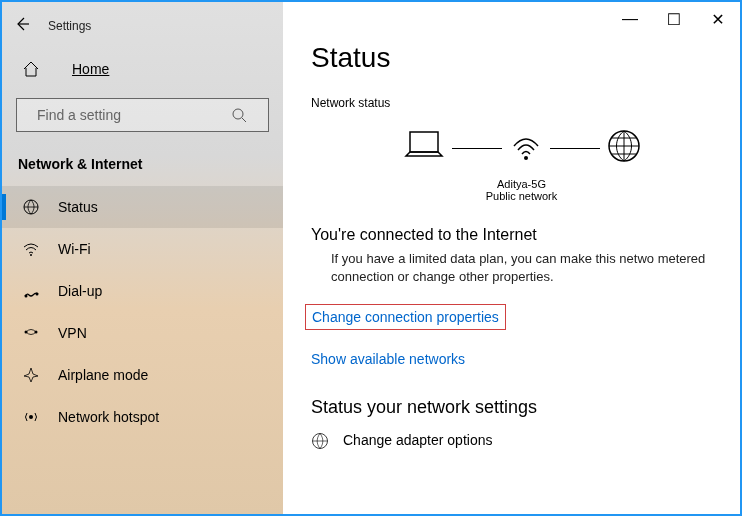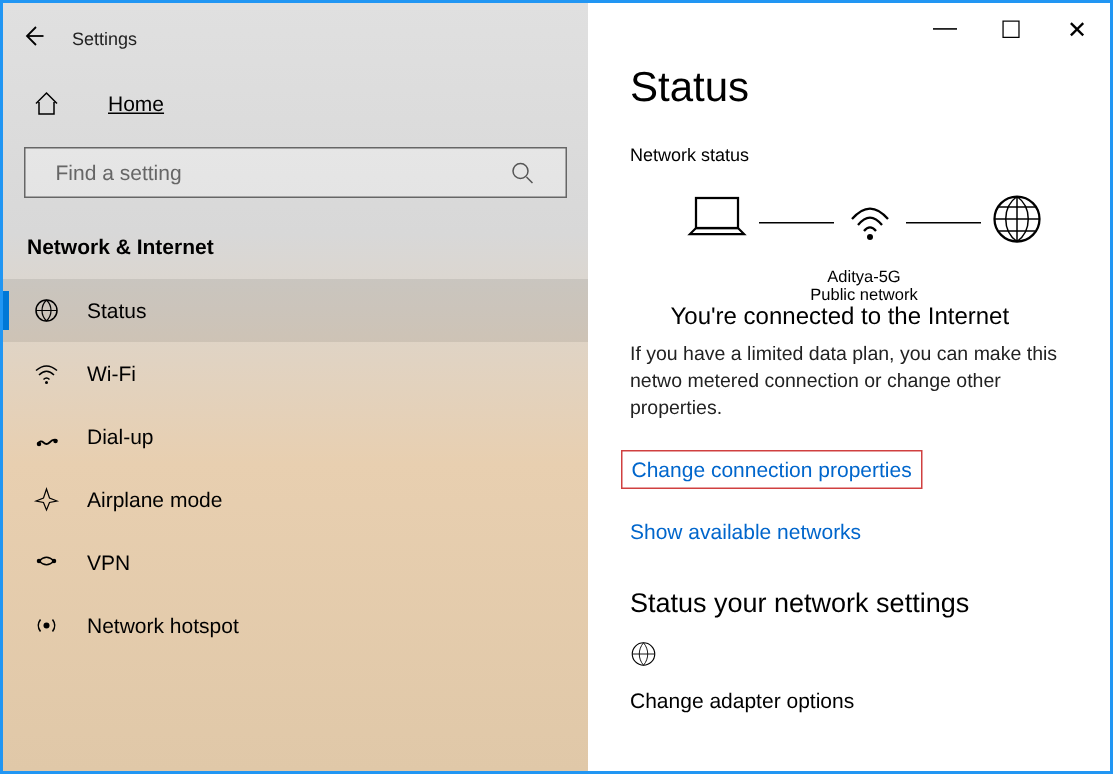--- a/index.html
+++ b/index.html
@@ -1,43 +1,43 @@
 <!DOCTYPE html>
 <html><head>
   <meta charset="utf-8">
   <style>
     * { margin: 0; padding: 0; box-sizing: border-box; font-family: "Segoe UI", Tahoma, sans-serif; }
     body { width: 742px; height: 516px; background: #fff; overflow: hidden; border: 2px solid #2196F3; }
     .window { display: flex; height: 100%; }
-    .sidebar { width: 390px; background: linear-gradient(180deg, #e0e0e0 0%, #d8d8d8 30%, #e8cfb0 60%, #e0c8a8 100%); padding-top: 8px; }
+    .sidebar { width: 281px; background: linear-gradient(180deg, #e0e0e0 0%, #d8d8d8 30%, #e8cfb0 60%, #e0c8a8 100%); padding-top: 8px; }
     .titlebar { display: flex; align-items: center; height: 32px; padding-left: 12px; gap: 18px; }
     .back-arrow { font-size: 18px; cursor: pointer; }
     .window-title { font-size: 12px; color: #222; }
     .window-controls { position: absolute; top: 8px; right: 12px; display: flex; gap: 24px; font-size: 16px; }
     .win-ctrl { width: 20px; text-align: center; cursor: pointer; font-family: "Segoe MDL2 Assets", sans-serif; }
     .home-row { display: flex; align-items: center; gap: 32px; padding: 18px 8px 14px 20px; font-size: 14px; cursor: pointer; text-decoration: underline; }
     .search-box { margin: 6px 14px 18px 14px; border: 1px solid #666; background: rgba(255,255,255,0.3); display: flex; align-items: center; justify-content: space-between; padding: 7px 20px; cursor: text; }
     .search-box span.ph { color: #666; font-size: 14px; }
     .category-title { font-weight: 700; font-size: 14px; padding: 6px 20px 14px 16px; }
     .nav-item { display: flex; align-items: center; gap: 18px; padding: 12px 20px; font-size: 14px; cursor: pointer; position: relative; }
     .nav-item.selected { background: rgba(0,0,0,0.08); }
     .nav-item.selected::before { content: ""; position: absolute; left: 0; top: 8px; bottom: 8px; width: 4px; background: #0078d7; }
     .icon { width: 18px; height: 18px; display: inline-flex; align-items: center; justify-content: center; flex-shrink: 0; }
     .main { flex: 1; padding: 40px 28px 0 28px; overflow: hidden; position: relative; }
     .page-title { font-size: 28px; font-weight: 400; margin-bottom: 22px; }
     .section-title { font-size: 12px; font-weight: 400; margin-bottom: 16px; }
     .diagram { display: flex; align-items: center; justify-content: center; gap: 4px; margin-bottom: 8px; margin-left: 20px; }
     .diagram-line { width: 50px; height: 1px; background: #000; }
-    .diagram-caption { text-align: center; font-size: 11px; margin-left: 20px; }
-    .connected-title { font-size: 16px; font-weight: 400; margin-bottom: 6px; margin-left: 27px; }
-    .connected-text { font-size: 13px; color: #222; line-height: 1.4; margin-bottom: 18px; }
+    .diagram-caption { text-align: center; font-size: 11px; margin-bottom: 24px; margin-left: 20px; }
+    .connected-title { font-size: 16px; font-weight: 400; margin-bottom: 6px; }
+    .connected-text { font-size: 13px; color: #222; line-height: 1.4; margin-bottom: 18px; margin-left: 20px; }
     .link { color: #0066cc; font-size: 14px; cursor: pointer; display: inline-block; margin-bottom: 20px; text-align: right; }
     .link.highlighted { border: 1.5px solid #d04040; padding: 4px 6px; margin-left: -6px; }
     .section-title2 { font-size: 18px; font-weight: 400; margin-top: 10px; margin-bottom: 14px; }
-    .option-row { display: flex; gap: 14px; align-items: flex-start; flex-direction: column; }
+    .option-row { display: flex; gap: 14px; align-items: flex-start; }
     .option-text { font-size: 14px; }
   </style>
 </head>
 <body>
 
 <div class="window">
   <div class="sidebar">
     <div class="titlebar">
       <span class="back-arrow">
         <svg width="16" height="16" viewBox="0 0 16 16">
@@ -97,35 +97,35 @@
             <circle cx="4" cy="14" r="1.5" fill="#000"></circle>
             <circle cx="15" cy="12" r="1.5" fill="#000"></circle>
           </svg>
       </span>
       <span>Dial-up</span>
     </div>
 
     <div class="nav-item">
       <span class="icon">
         <svg width="18" height="18" viewBox="0 0 18 18">
-            <path d="M9 2 L11 8 L16 10 L11 11 L9 16 L7 11 L2 10 L7 8 Z" stroke="#000" stroke-width="0.8" fill="none"></path>
-          </svg>
-      </span>
-      <span>Airplane mode</span>
-    </div>
-
-    <div class="nav-item">
-      <span class="icon">
-        <svg width="18" height="18" viewBox="0 0 18 18">
             <circle cx="4" cy="8" r="1.5" fill="#000"></circle>
             <circle cx="14" cy="8" r="1.5" fill="#000"></circle>
             <path d="M4 8 Q9 3 14 8 M4 8 Q9 13 14 8" stroke="#000" stroke-width="0.8" fill="none"></path>
           </svg>
       </span>
       <span>VPN</span>
+    </div>
+
+    <div class="nav-item">
+      <span class="icon">
+        <svg width="18" height="18" viewBox="0 0 18 18">
+            <path d="M9 2 L11 8 L16 10 L11 11 L9 16 L7 11 L2 10 L7 8 Z" stroke="#000" stroke-width="0.8" fill="none"></path>
+          </svg>
+      </span>
+      <span>Airplane mode</span>
     </div>
 
     <div class="nav-item">
       <span class="icon">
         <svg width="18" height="18" viewBox="0 0 18 18">
             <circle cx="9" cy="9" r="2" fill="#000"></circle>
             <path d="M5 5 Q2 9 5 13 M13 5 Q16 9 13 13" stroke="#000" stroke-width="1" fill="none"></path>
           </svg>
       </span>
       <span>Network hotspot</span>

